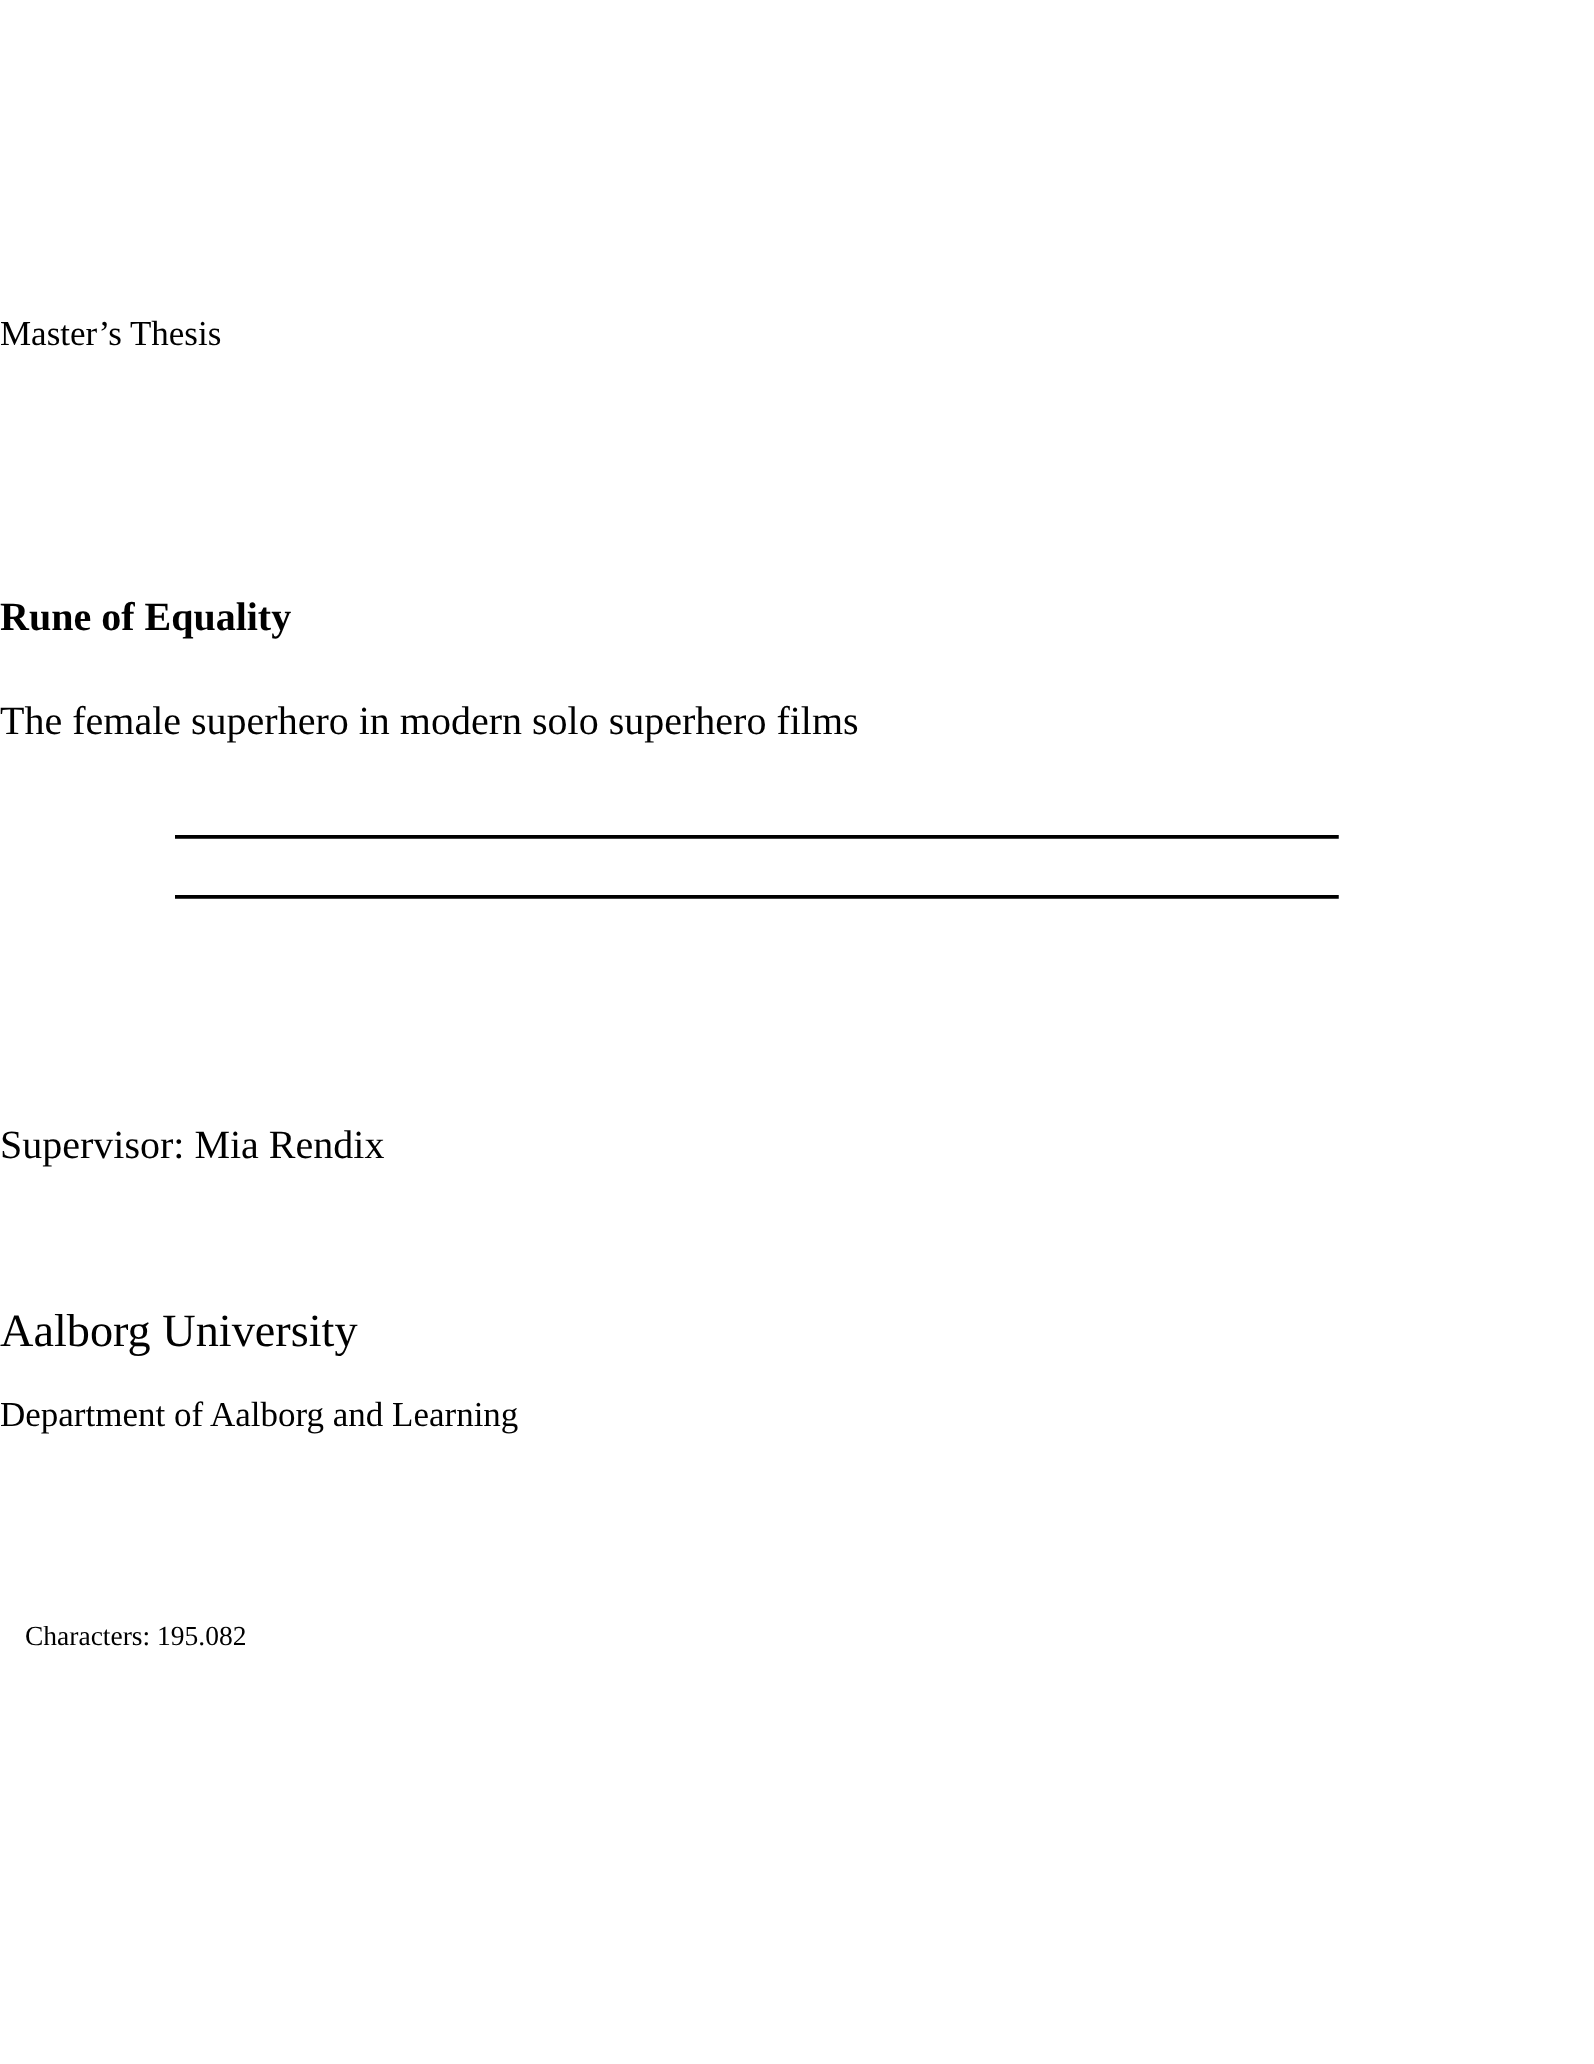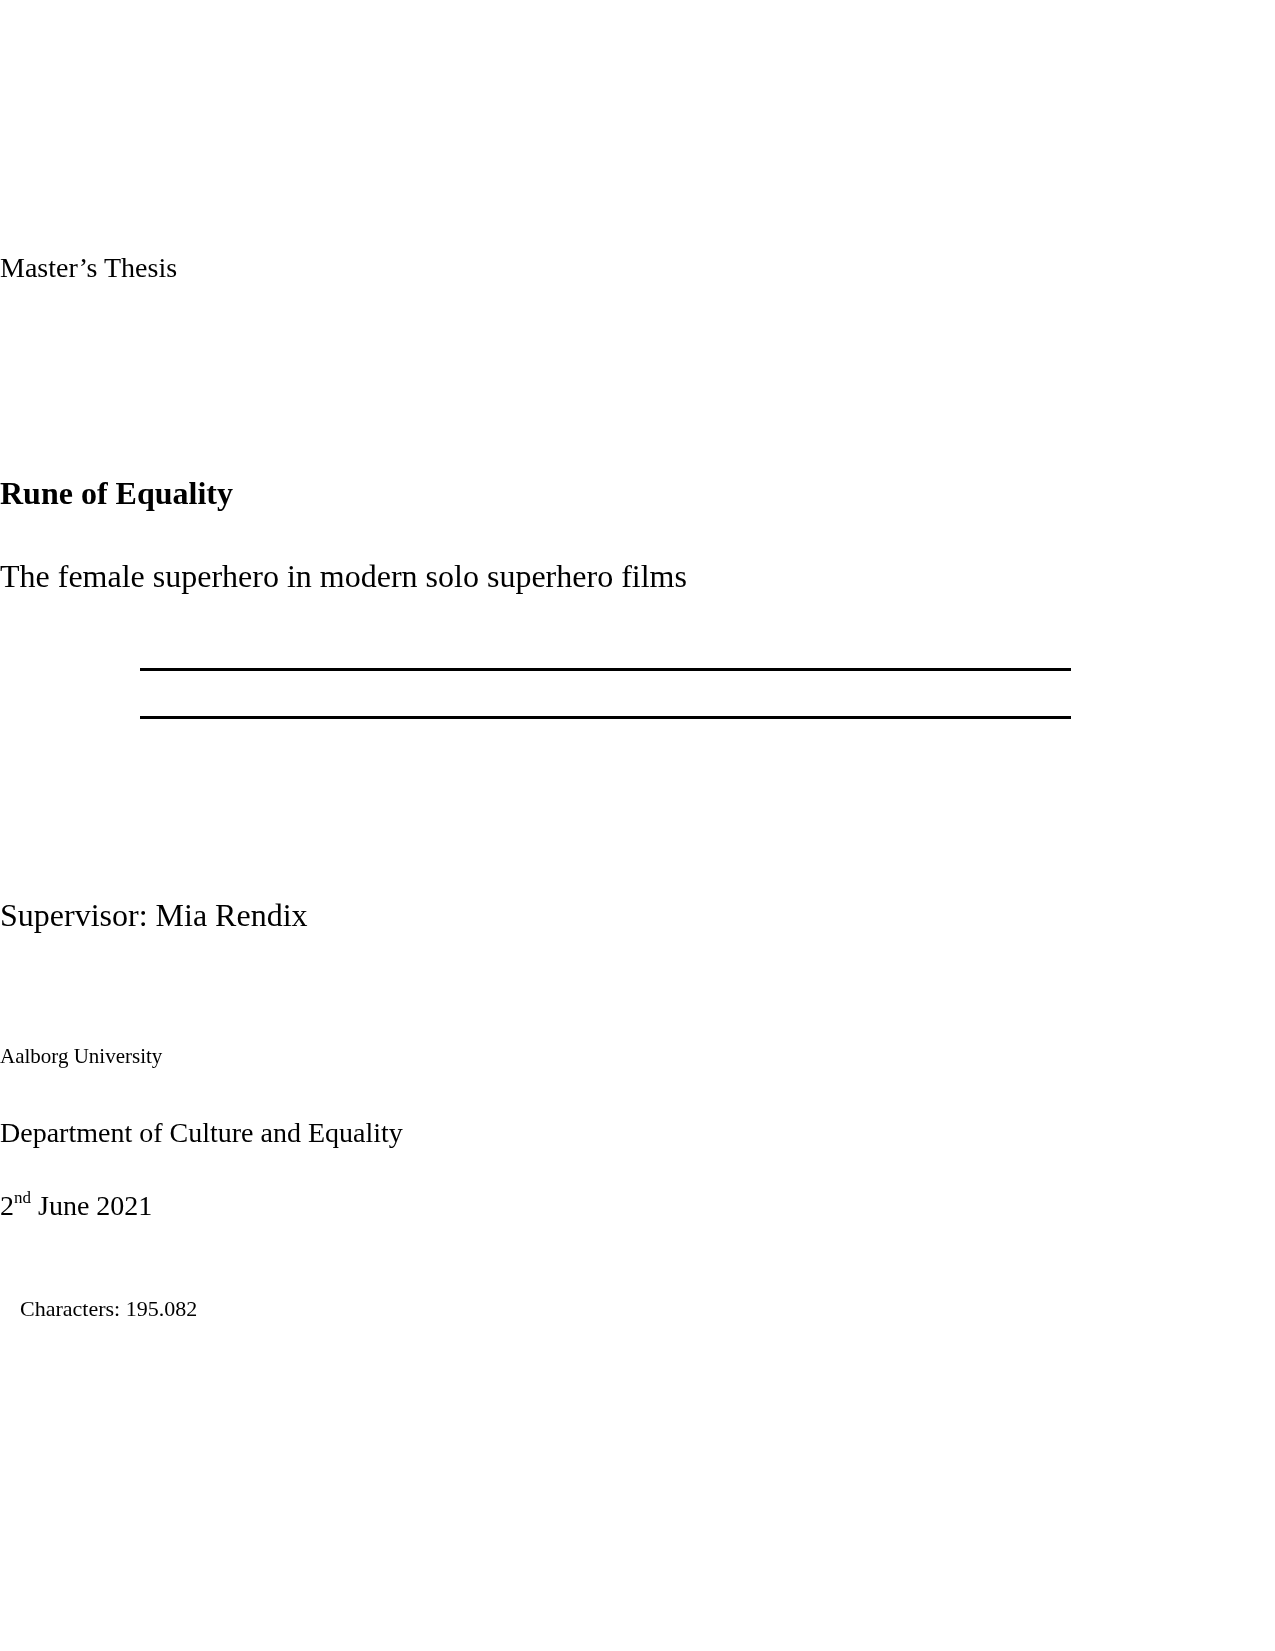--- a/index.html
+++ b/index.html
@@ -36,21 +36,21 @@
       position: absolute;
       left: 140px;
       width: 931px;
       height: 3px;
       background: #000000;
     }
     .rule-1 { top: 668px; }
     .rule-2 { top: 716px; }
     .authors { top: 824px; font-size: 28px; }
     .supervisor { top: 897px; font-size: 32px; }
-    .university { top: 1044px; font-size: 21px; }
+    .university { top: 1044px; font-size: 37px; }
     .department { top: 1117px; font-size: 28px; }
     .date { top: 1190px; font-size: 28px; }
     .date sup { font-size: 17px; position: relative; top: -2px; vertical-align: super; line-height: 0; }
     .characters { top: 1296px; font-size: 22px; padding-left: 20px; }
   </style>
 </head>
 <body>
 
 <div class="page">
 
@@ -61,19 +61,18 @@
   <div class="line subtitle">The female superhero in modern solo superhero films</div>
 
   <div class="rule rule-1"></div>
   <div class="rule rule-2"></div>
 
 
   <div class="line supervisor">Supervisor: Mia Rendix</div>
 
   <div class="line university">Aalborg University</div>
 
-  <div class="line department">Department of Culture and Equality</div>
+  <div class="line department">Department of Aalborg and Learning</div>
 
-  <div class="line date"><span>2</span><sup>nd</sup><span style="white-space:pre"> June 2021</span></div>
 
   <div class="line characters">Characters: 195.082</div>
 
 </div>
 
 </body></html>

